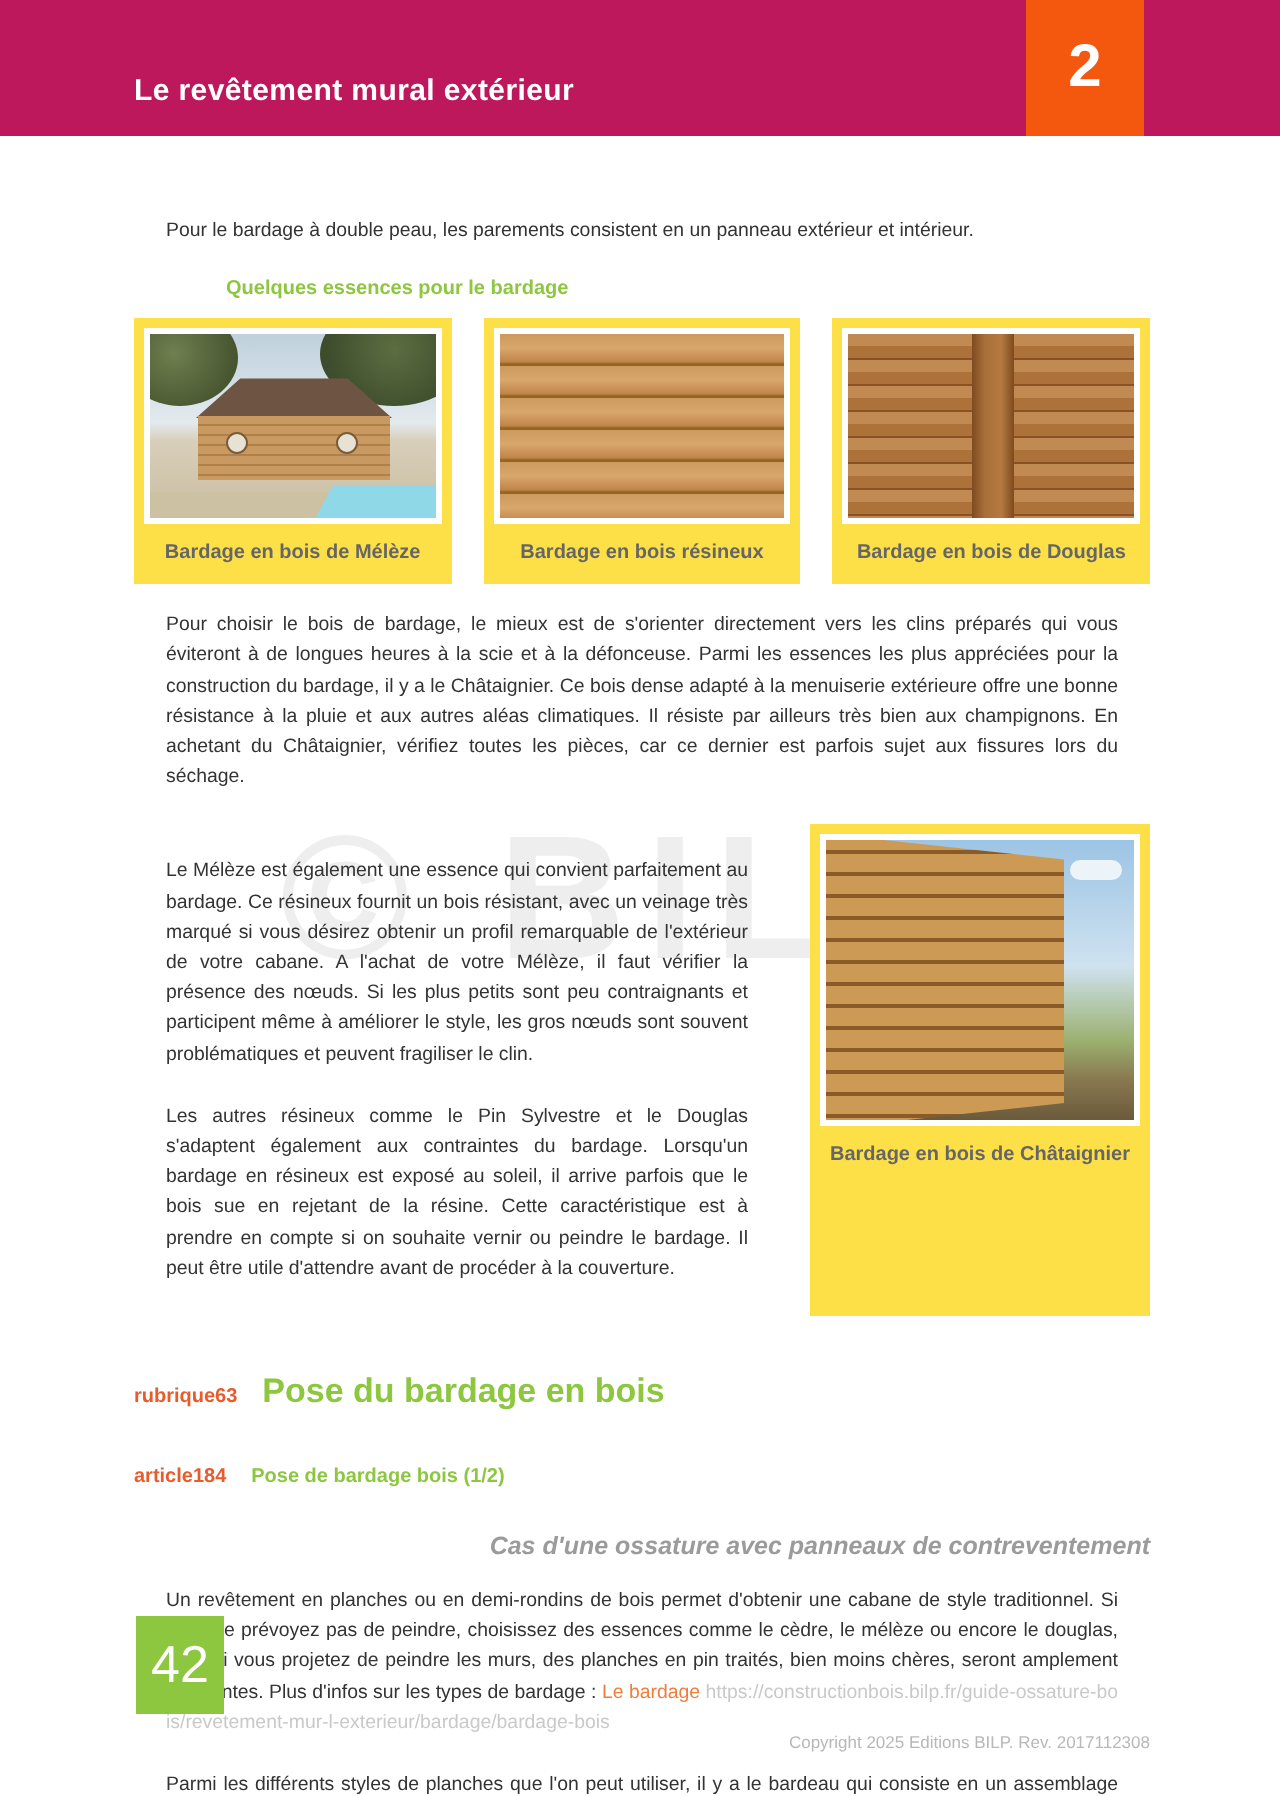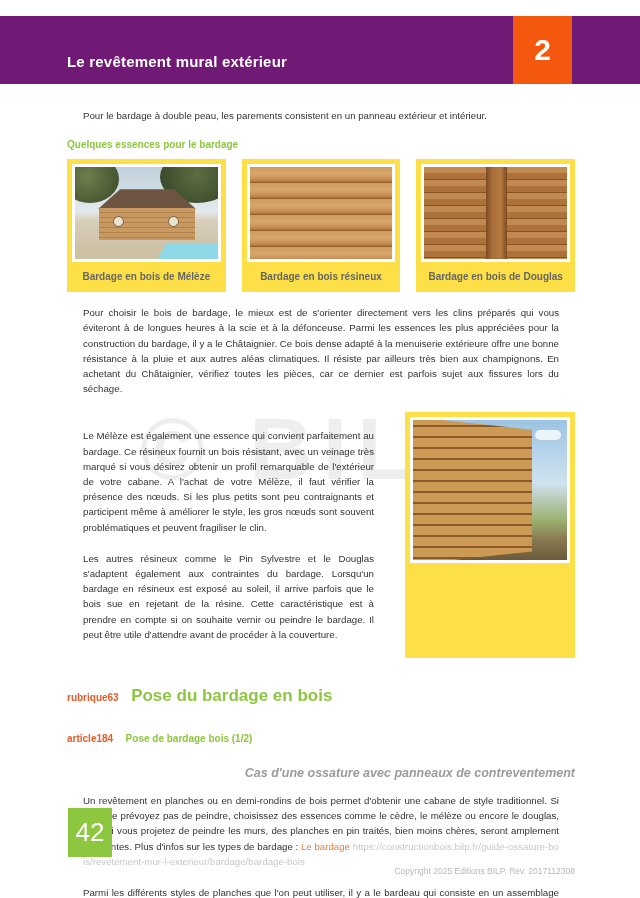--- a/index.html
+++ b/index.html
@@ -1,33 +1,33 @@
 <!DOCTYPE html>
 <html><head>
 <meta charset="utf-8">
 <style>
   html,body { margin:0; padding:0; background:#fff; }
   .page {
     position:relative; width:640px; height:898px; background:#ffffff;
     font-family:"Liberation Sans","DejaVu Sans",sans-serif; overflow:hidden;
   }
   
-  .header-bar { position:absolute; top:16px; left:0; width:640px; height:68px; background:#701a75; }
+  .header-bar { position:absolute; top:0; left:0; width:640px; height:68px; background:#be185d; }
   .header-title { position:absolute; left:67px; top:37px; color:#ffffff; font-size:15px; font-weight:bold; letter-spacing:.2px; }
   .chapter-box { position:absolute; left:513px; top:0; width:59px; height:68px; background:#f4580e;
     display:flex; align-items:center; justify-content:center; }
   .chapter-box span { color:#fff; font-size:30px; font-weight:bold; }
   
   .watermark { position:absolute; left:140px; top:398px; z-index:1; font-size:88px; font-weight:bold;
     color:#9a9a9a; opacity:.16; letter-spacing:10px; pointer-events:none; white-space:nowrap; }
   
   .content { position:absolute; left:67px; top:92px; width:508px; z-index:2; }
   .p, .intro { font-size:9.7px; line-height:15.2px; color:#333; text-align:justify; margin:16px; position:relative; z-index:2; }
   .intro { text-align:left; }
-  .sec-heading { color:#8dc63f; font-weight:bold; font-size:10px; margin-top:13px; }
+  .sec-heading { color:#8dc63f; font-weight:bold; font-size:10px; margin-top:13px;margin-left:46px; }
   
   .img-row { display:flex; gap:16px; margin-top:9px; align-items:flex-start; }
   .img-card { background:#fde047; flex:1; padding:5px 5px 4px; margin:0; }
   .photo { height:92px; border:3px solid #ffffff; position:relative; overflow:hidden; }
   .img-caption { text-align:center; font-weight:bold; font-size:10px; color:#666; padding:8px 3px 5px; line-height:13px; }
   
   .two-col { display:flex; margin-top:6px; }
   .col-left { width:333px; margin-right:15px; }
   .col-left .p + .p { margin-top:13px; }
   .col-right { width:160px; flex:none; }
@@ -123,20 +123,21 @@
     <div class="two-col">
       <div class="col-left">
         <p class="p">Le Mélèze est également une essence qui convient parfaitement au bardage. Ce résineux fournit un bois résistant, avec un veinage très marqué si vous désirez obtenir un profil remarquable de l'extérieur de votre cabane. A l'achat de votre Mélèze, il faut vérifier la présence des nœuds. Si les plus petits sont peu contraignants et participent même à améliorer le style, les gros nœuds sont souvent problématiques et peuvent fragiliser le clin.</p>
         <p class="p">Les autres résineux comme le Pin Sylvestre et le Douglas s'adaptent également aux contraintes du bardage. Lorsqu'un bardage en résineux est exposé au soleil, il arrive parfois que le bois sue en rejetant de la résine. Cette caractéristique est à prendre en compte si on souhaite vernir ou peindre le bardage. Il peut être utile d'attendre avant de procéder à la couverture.</p>
       </div>
       <figure class="img-card col-right">
         <div class="photo photo-chataignier">
           <div class="sc-cloud"></div>
           <div class="sc-wall4"></div>
         </div>
+        <figcaption class="img-caption">Bardage en bois de Châtaignier</figcaption>
       </figure>
     </div>
 
     <div class="rubrique-row">
       <span class="tag-orange">rubrique63</span>
       <span class="rubrique-title">Pose du bardage en bois</span>
     </div>
 
     <div class="article-row">
       <span class="tag-orange">article184</span>

